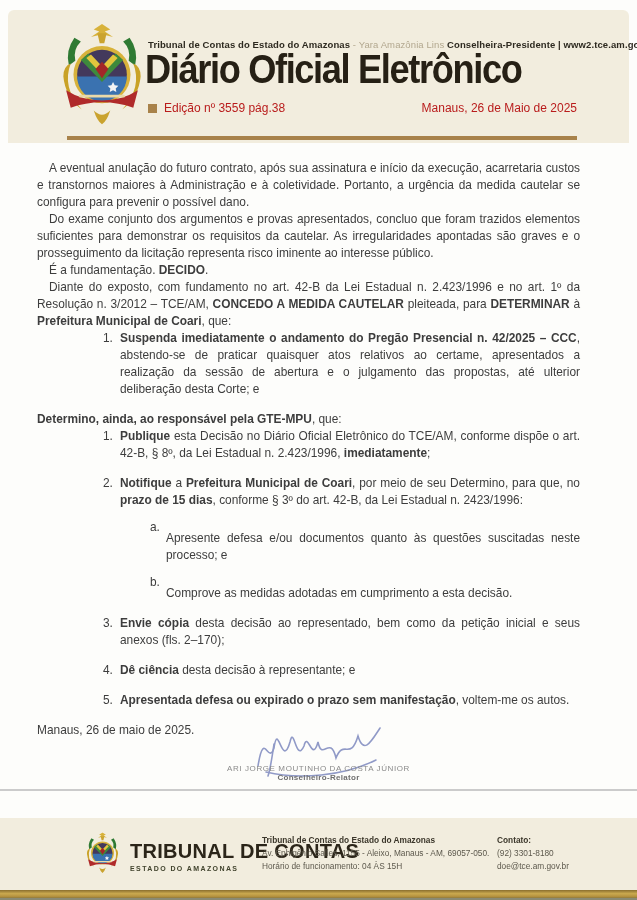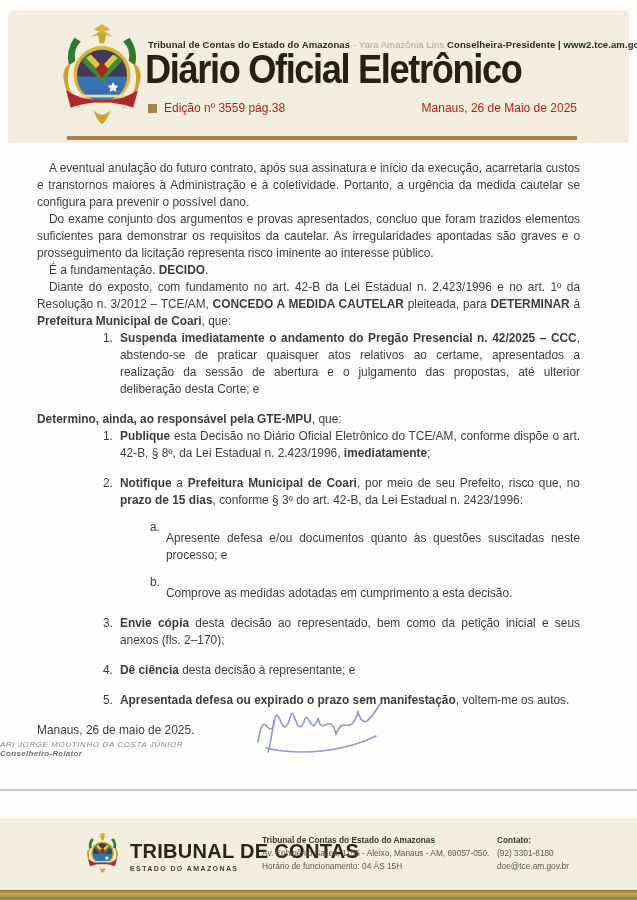--- a/index.html
+++ b/index.html
@@ -49,21 +49,21 @@
   .numitem .num{width:17px;flex:none;}
   .numitem .itext{flex:1;text-align:justify;}
   .subitem{display:flex;margin-left:113px;margin-bottom:10px;}
   .subitem .num{width:16px;flex:none;}
   .subitem .itext{flex:1;text-align:justify;margin-top:11px;}
   .subgroup{margin-top:10px;}
   .determino{margin-bottom:12px;}
   .dateline{margin-top:23px;}
   
   .sigblock{
-    position:absolute;left:0;top:690px;width:637px;text-align:left;font-style:italic;
+    position:absolute;left:0;top:714px;width:637px;text-align:center;
   }
   .sigblock svg{display:block;margin:0 auto -16px auto;}
   .signame{font-size:8px;color:#8a8a8a;letter-spacing:.6px;}
   .sigrole{font-size:8px;font-weight:700;color:#6f6f6f;letter-spacing:.3px;}
   .hairline{position:absolute;left:0;top:789px;width:637px;height:2px;background:#cbcbcb;}
   
   .footer{
     position:absolute;left:0;top:818px;width:637px;height:72px;background:#f2edde;
   }
   .footer .coat{position:absolute;left:84px;top:14px;}
@@ -135,21 +135,21 @@
 
   <p class="determino"><span class="b">Determino, ainda, ao responsável pela GTE-MPU</span><span>, que:</span></p>
 
   <div class="numitem">
     <span class="num">1.</span>
     <span class="itext"><span class="b">Publique</span><span> esta Decisão no Diário Oficial Eletrônico do TCE/AM, conforme dispõe o art. 42-B, § 8º, da Lei Estadual n. 2.423/1996, </span><span class="b">imediatamente</span><span>;</span></span>
   </div>
 
   <div class="numitem" style="margin-bottom:0">
     <span class="num">2.</span>
-    <span class="itext"><span class="b">Notifique</span><span> a </span><span class="b">Prefeitura Municipal de Coari</span><span>, por meio de seu Prefeito, risco que, no </span><span class="b">prazo de 15 dias</span><span>, conforme § 3º do art. 42-B, da Lei Estadual n. 2423/1996:</span></span>
+    <span class="itext"><span class="b">Notifique</span><span> a </span><span class="b">Prefeitura Municipal de Coari</span><span>, por meio de seu Determino, para que, no </span><span class="b">prazo de 15 dias</span><span>, conforme § 3º do art. 42-B, da Lei Estadual n. 2423/1996:</span></span>
   </div>
   <div class="subgroup">
     <div class="subitem">
       <span class="num">a.</span>
       <span class="itext"><span>Apresente defesa e/ou documentos quanto às questões suscitadas neste processo; e</span></span>
     </div>
     <div class="subitem" style="margin-bottom:13px">
       <span class="num">b.</span>
       <span class="itext"><span>Comprove as medidas adotadas em cumprimento a esta decisão.</span></span>
     </div>

